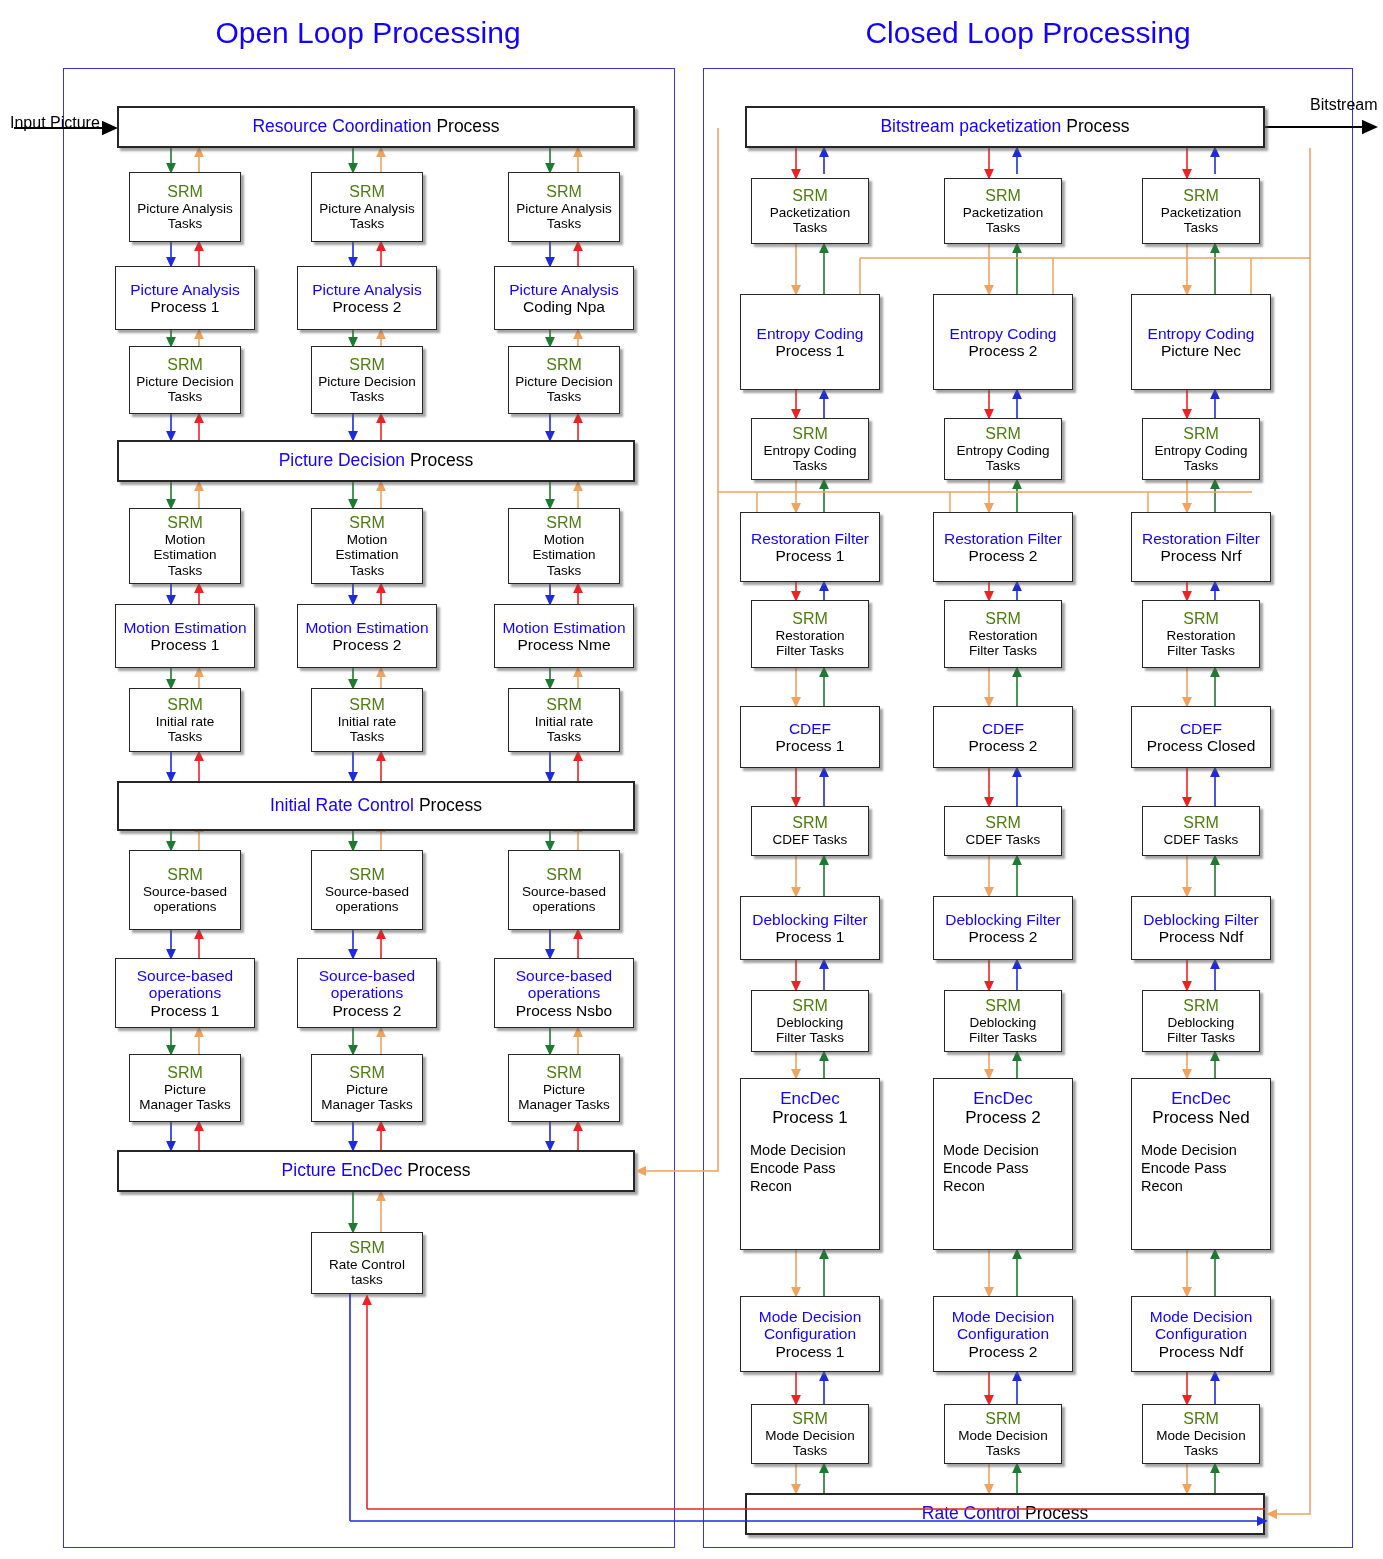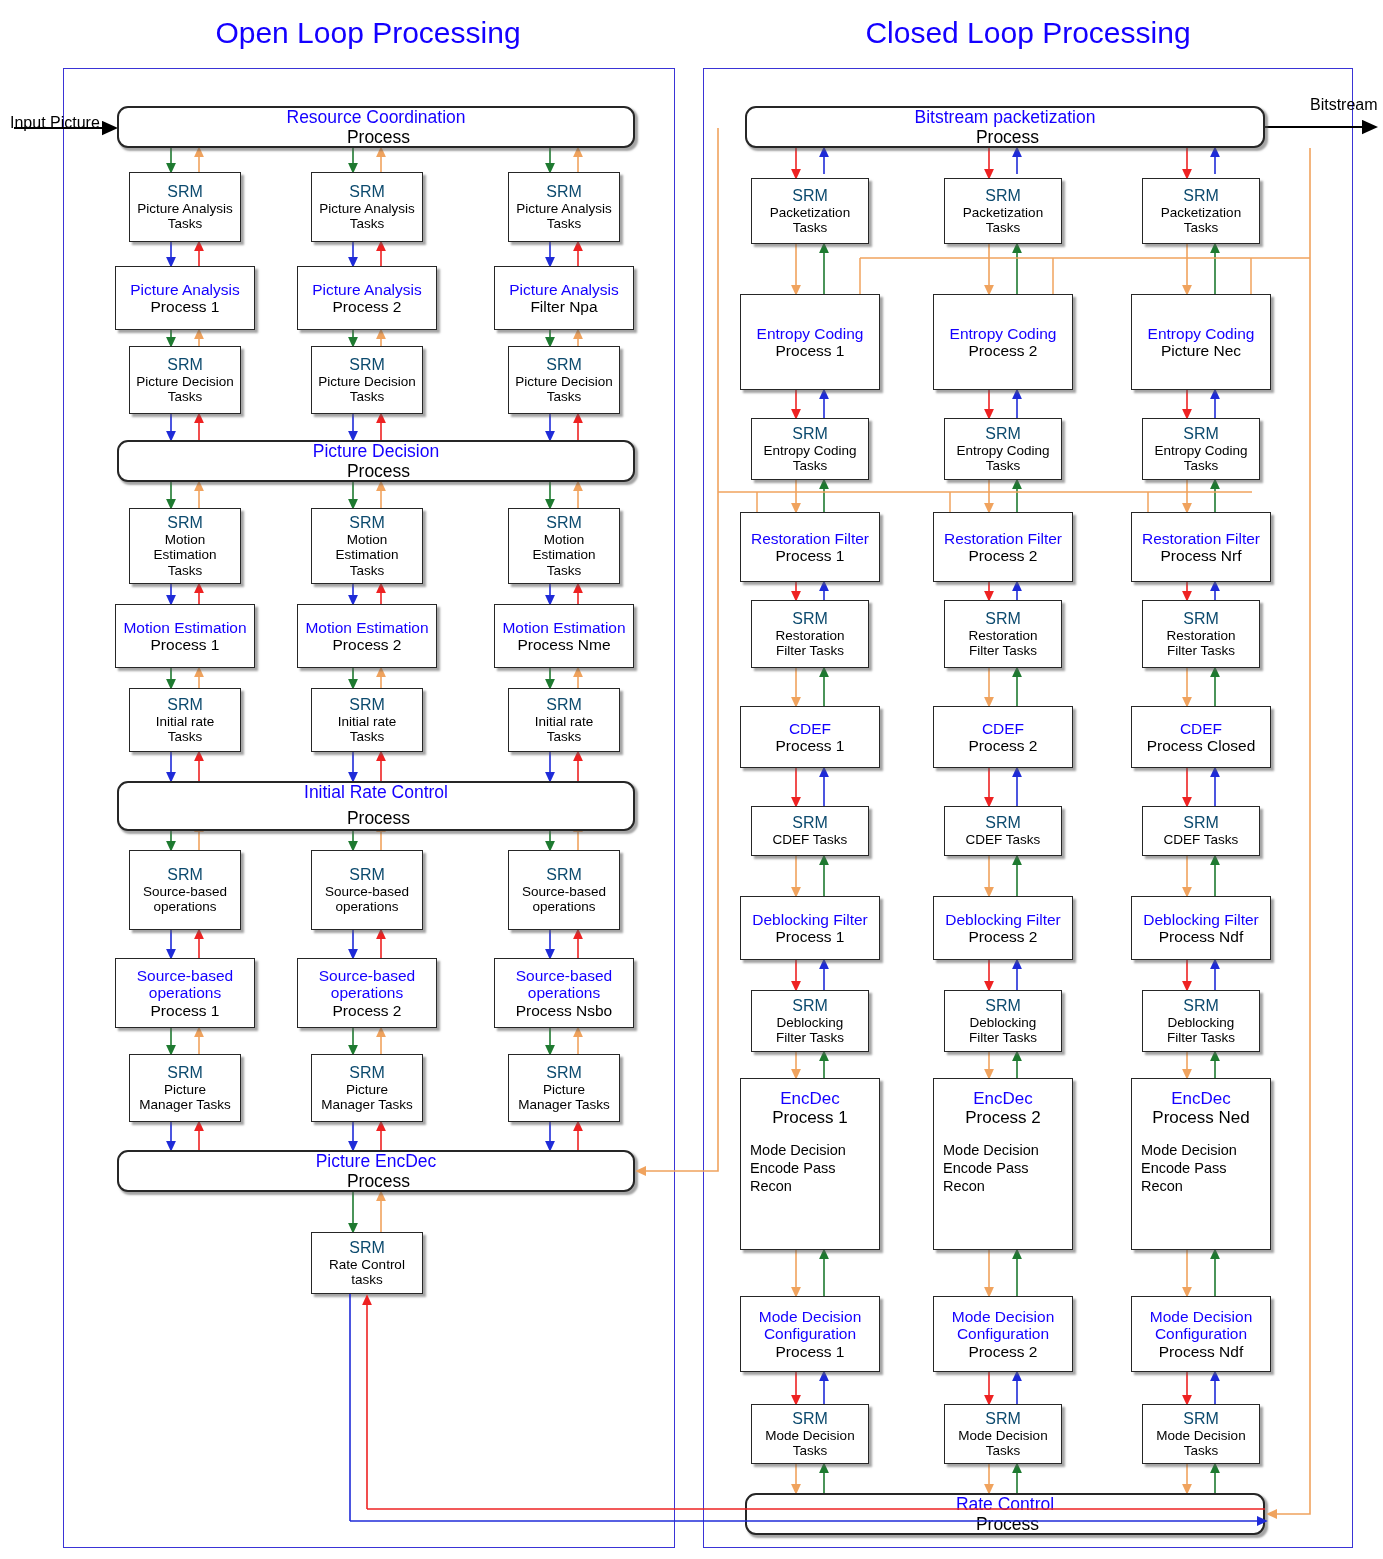--- a/index.html
+++ b/index.html
@@ -11,29 +11,29 @@
 
   
   .node{position:absolute;box-sizing:border-box;background:#fff;border:1.6px solid #262626;
         box-shadow:2.5px 2.5px 2px rgba(90,90,90,.55);
         display:flex;flex-direction:column;align-items:center;justify-content:center;
         text-align:center;line-height:1.12;z-index:5;}
   .node.wide{border-width:2.2px;}
   .l1{color:#1400ff;}
   .l2{color:#000;}
   .srm{font-size:15px;}
-  .srm .l1{color:#0c4a6e;font-size:16px;}
+  .srm .l1{color:#4d7c0f;font-size:16px;}
   .srm .l2{font-size:13.5px;color:#000;}
   .proc{font-size:15.5px;}
   .proc .l1{font-size:15.5px;}
   .proc .l2{font-size:15.5px;}
   .bigproc{font-size:17px;}
   .bigproc .l1{font-size:17px;}
   .bigproc .l2{font-size:17px;}
-  .barproc{font-size:17.5px;justify-content:space-between;flex-direction:column;border-radius:11px;}
+  .barproc{font-size:17.5px;justify-content:center;flex-direction:row;}
   .barproc .l1{font-size:17.5px;}
   .barproc .l2{font-size:17.5px;margin-left:5px;}
   .encdec{justify-content:flex-start;padding-top:10px;}
   .encdec .l1{font-size:17px;}
   .encdec .l2{font-size:17px;}
   .encdec .sub{font-size:14.5px;color:#000;text-align:left;align-self:flex-start;
                margin-left:9px;margin-top:14px;line-height:1.25;}
 
   .io-label{position:absolute;font-size:16px;color:#000;white-space:nowrap;}
 
@@ -273,21 +273,21 @@
         <div class="l1">Picture Analysis</div>
         <div class="l2">Process 2</div>
       </div>
       <div class="node srm" style="left: 508px; top: 172px; width: 112px; height: 70px;">
         <div class="l1">SRM</div>
         <div class="l2">Picture Analysis</div>
         <div class="l2">Tasks</div>
       </div>
       <div class="node proc" style="left: 494px; top: 266px; width: 140px; height: 64px;">
         <div class="l1">Picture Analysis</div>
-        <div class="l2">Filter Npa</div>
+        <div class="l2">Coding Npa</div>
       </div>
       <div class="node srm" style="left: 129px; top: 346px; width: 112px; height: 68px;">
         <div class="l1">SRM</div>
         <div class="l2">Picture Decision</div>
         <div class="l2">Tasks</div>
       </div>
       <div class="node srm" style="left: 311px; top: 346px; width: 112px; height: 68px;">
         <div class="l1">SRM</div>
         <div class="l2">Picture Decision</div>
         <div class="l2">Tasks</div>

